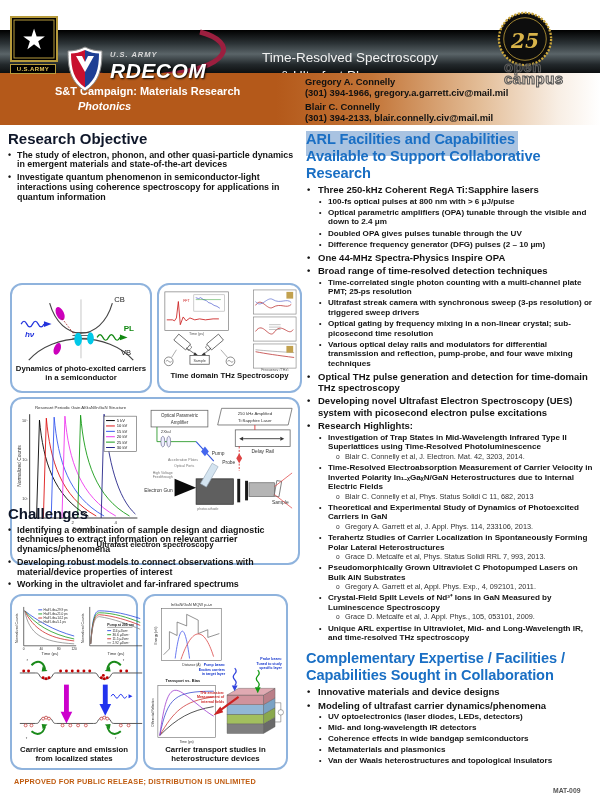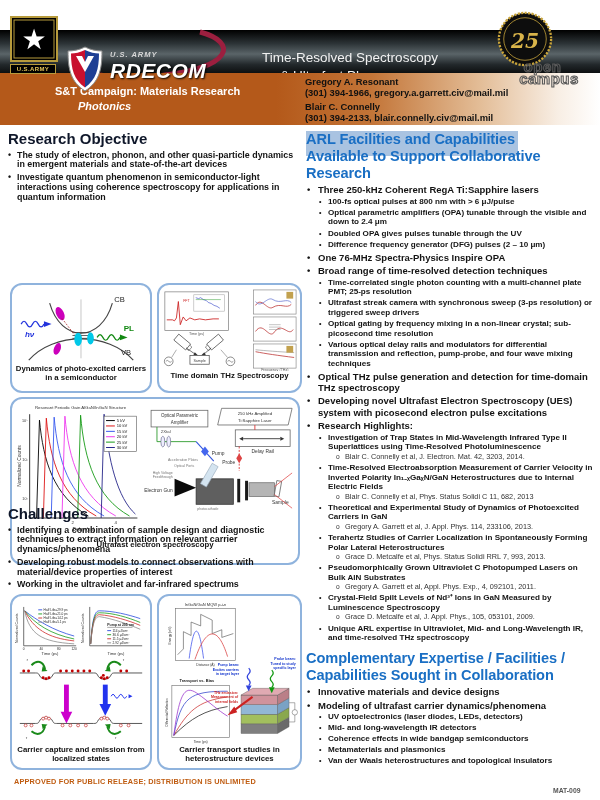--- a/index.html
+++ b/index.html
@@ -18,21 +18,21 @@
   .rdecom{position:absolute;left:66px;top:15px;height:50px;width:230px;z-index:4;}
   .shield{position:absolute;left:0;top:1px;}
   .swoosh{position:absolute;left:30px;top:-2px;}
   .rdecom-text{position:absolute;left:44px;top:5px;font-style:italic;}
   .rdecom-top{color:#d8d8d8;font-size:7.5px;font-weight:bold;letter-spacing:1px;}
   .rdecom-main{color:#fff;font-size:21px;font-weight:900;letter-spacing:.5px;
                text-shadow:1px 1px 2px #000;}
   .bar-title{position:absolute;left:228px;top:19px;width:244px;text-align:center;
              color:#f2f2f2;font-size:13.5px;line-height:1.35;}
   .badge{position:absolute;left:496px;top:10px;z-index:6;}
-  .open-campus{position:absolute;right:6px;top:61px;width:90px;text-align:center;z-index:7;
+  .open-campus{position:absolute;right:6px;top:61px;width:90px;text-align:left;z-index:7;
                font-weight:bold;font-size:15px;line-height:.78;letter-spacing:.5px;color:#777;
                -webkit-text-fill-color:transparent;-webkit-text-stroke:1.1px #5a5a5a;}
   .open-campus .oc1{padding-right:13px;}
 
   
   .banner{position:absolute;left:0;top:73px;width:600px;height:52px;
           background:linear-gradient(90deg,#b4591a 0%,#b4591a 46%,#c37538 62%,#e3bd97 80%,#f8eee4 93%,#fff 100%);}
   .campaign{position:absolute;left:55px;top:12px;color:#fff;font-weight:bold;font-size:11px;}
   .campaign-sub{position:absolute;left:78px;top:27px;color:#fff;font-weight:bold;font-style:italic;font-size:11px;}
   .contacts{position:absolute;left:305px;top:3px;color:#111;font-size:9.4px;font-weight:bold;line-height:1.22;}
@@ -61,21 +61,21 @@
   .approved{position:absolute;left:14px;top:777px;font-size:7.3px;font-weight:bold;color:#bf5b0f;letter-spacing:.2px;}
   .rcol{position:absolute;left:306px;top:131px;width:289px;}
   .rh2{margin-top:7px;}
   .docid{position:absolute;left:553px;top:787px;font-size:6.8px;font-weight:bold;color:#555;}
 
   .figbox{border:2px solid #8fb3dd;border-radius:12px;background:#fff;padding:3px 2px 2px 2px;
           box-sizing:border-box;}
   .fb1{width:142px;height:110px;}
   .fb2{width:145px;height:110px;}
   .fbues{width:290px;height:168px;}
-  .fb3{width:142px;height:176px;}
+  .fb3{width:128px;height:176px;}
   .fb4{width:145px;height:176px;}
   .figcap{font-size:7.8px;font-weight:bold;text-align:center;line-height:1.12;color:#111;margin-top:1px;}
   svg{display:block;margin:0 auto;}
 </style>
 </head>
 <body>
 
 <div class="page">
 
   <div class="hbar">
@@ -112,21 +112,21 @@
   <div class="open-campus">
     <div class="oc1">open</div>
     <div>campus</div>
   </div>
 
   <div class="banner">
     <div class="campaign">S&amp;T Campaign: Materials Research</div>
     <div class="campaign-sub">Photonics</div>
     <div class="contacts">
       <div class="cpair">
-        <div>Gregory A. Resonant</div>
+        <div>Gregory A. Connelly</div>
         <div>(301) 394-1966, gregory.a.garrett.civ@mail.mil</div>
       </div>
       <div class="cpair">
         <div>Blair C. Connelly</div>
         <div>(301) 394-2133, blair.connelly.civ@mail.mil</div>
       </div>
     </div>
   </div>
 
   <div class="ro">
@@ -493,21 +493,21 @@
     <div class="li2">
         <span>Optical parametric amplifiers (OPA) tunable through the visible and down to 2.4 μm</span>
       </div>
     <div class="li2">
         <span>Doubled OPA gives pulses tunable through the UV</span>
       </div>
     <div class="li2">
         <span>Difference frequency generator (DFG) pulses (2 – 10 μm)</span>
       </div>
     <div class="li1">
-        <span>One 76-MHz Spectra-Physics Inspire OPA</span>
+        <span>One 44-MHz Spectra-Physics Inspire OPA</span>
       </div>
     <div class="li1">
         <span>Broad range of time-resolved detection techniques</span>
       </div>
     <div class="li2">
         <span>Time-correlated single photon counting with a multi-channel plate PMT; 25-ps resolution</span>
       </div>
     <div class="li2">
         <span>Ultrafast streak camera with synchronous sweep (3-ps resolution) or triggered sweep drivers</span>
       </div>

